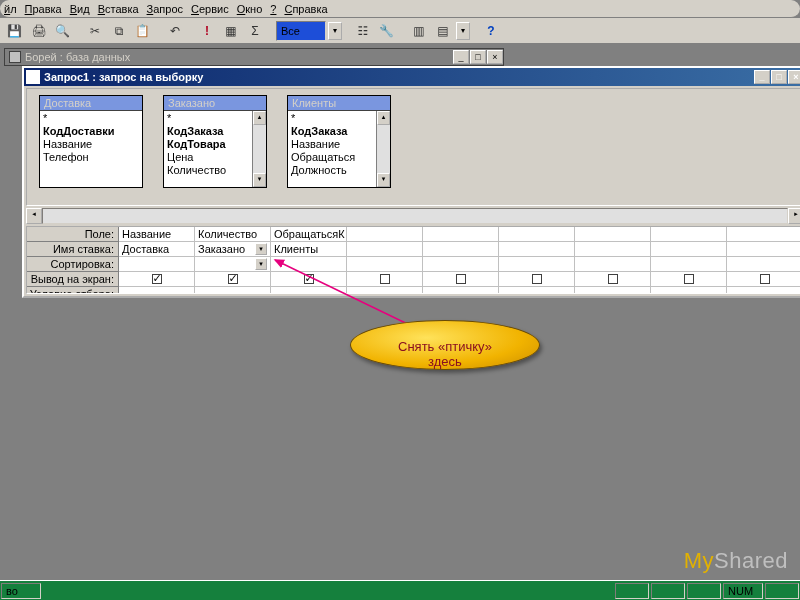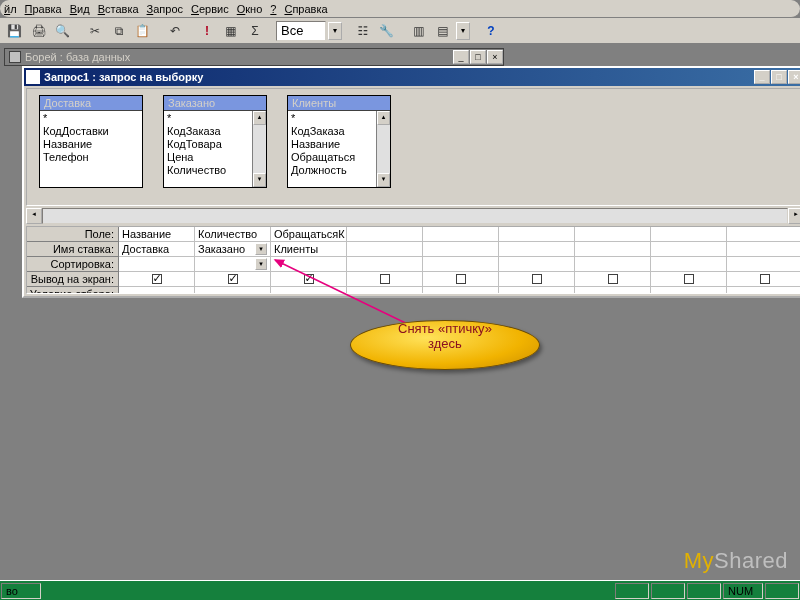--- a/index.html
+++ b/index.html
@@ -36,23 +36,23 @@
   .tbtn {
     width: 22px; height: 22px;
     border: 1px solid #d4d0c8;
     display: flex; align-items: center; justify-content: center;
     font-size: 12px;
     color: #333;
   }
   .sep { width: 6px; }
   .combo {
     width: 50px; height: 20px;
-    background: #ffffff; border: 1px inset #d4d0c8;
+    background: #1d4ed8; border: 1px inset #d4d0c8;
     display: flex; align-items: center; padding: 0 4px;
-    font-size: 13px;
+    font-size: 11px;
   }
   .combo-arrow { width: 14px; height: 18px; background: #d4d0c8; border: 1px outset #fff; text-align: center; font-size: 8px; line-height: 16px; }
 
   .db-window {
     position: absolute; left: 4px; top: 48px;
     width: 500px; height: 18px;
     background: #808080;
     border: 1px solid #404040;
     display: flex; align-items: center;
   }
@@ -94,21 +94,21 @@
     background: #7a96df; color: #d4d0c8;
     padding: 1px 4px; font-size: 11px;
     border-bottom: 1px solid #404040;
   }
   .tbl-body {
     height: 76px; overflow: hidden; position: relative;
     display: flex;
   }
   .tbl-list { flex: 1; padding: 1px 3px; line-height: 13px; font-size: 11px; }
   .tbl-list div { white-space: nowrap; overflow: hidden; }
-  .tbl-list .bold { font-weight: normal; }
+  .tbl-list .bold { font-weight: bold; }
   .tbl-scroll { width: 14px; background: #d4d0c8; border-left: 1px solid #808080; display: flex; flex-direction: column; }
   .sbtn { height: 14px; background: #d4d0c8; border: 1px outset #fff; font-size: 7px; text-align: center; line-height: 10px; }
   .strack { flex: 1; background: #e0e0e0; }
 
   .hscroll {
     height: 16px; margin: 0 2px 2px 2px; display: flex;
     background: #d4d0c8;
   }
   .hscroll .sbtn { width: 16px; height: 16px; }
   .hscroll .strack { flex: 1; background: #e0e0e0; border: 1px inset #d4d0c8; }
@@ -141,21 +141,21 @@
   .chk.on::after { content: "✓"; position: absolute; top: -3px; left: 0; font-size: 11px; }
   .dd { width: 12px; height: 12px; background:#d4d0c8; border:1px outset #fff; font-size:7px; text-align:center; line-height:10px; margin-left:auto; }
 
   .callout {
     position: absolute;
     left: 350px; top: 320px;
     width: 190px; height: 50px;
     border-radius: 50%;
     background: radial-gradient(ellipse at 40% 35%, #ffe25a 0%, #f1b300 60%, #c98a00 100%);
     border: 1px solid #6b4b00;
-    display: flex; align-items: flex-start; justify-content: center;
+    display: flex; align-items: flex-end; justify-content: center;
     color: #8a1020; font-size: 13px; text-align:center;
     box-shadow: 2px 3px 4px rgba(0,0,0,0.4);
   }
   .arrow {
     position: absolute;
     pointer-events: none;
   }
 
   .statusbar {
     position: absolute; left:0; bottom:0; width:800px; height:20px;

